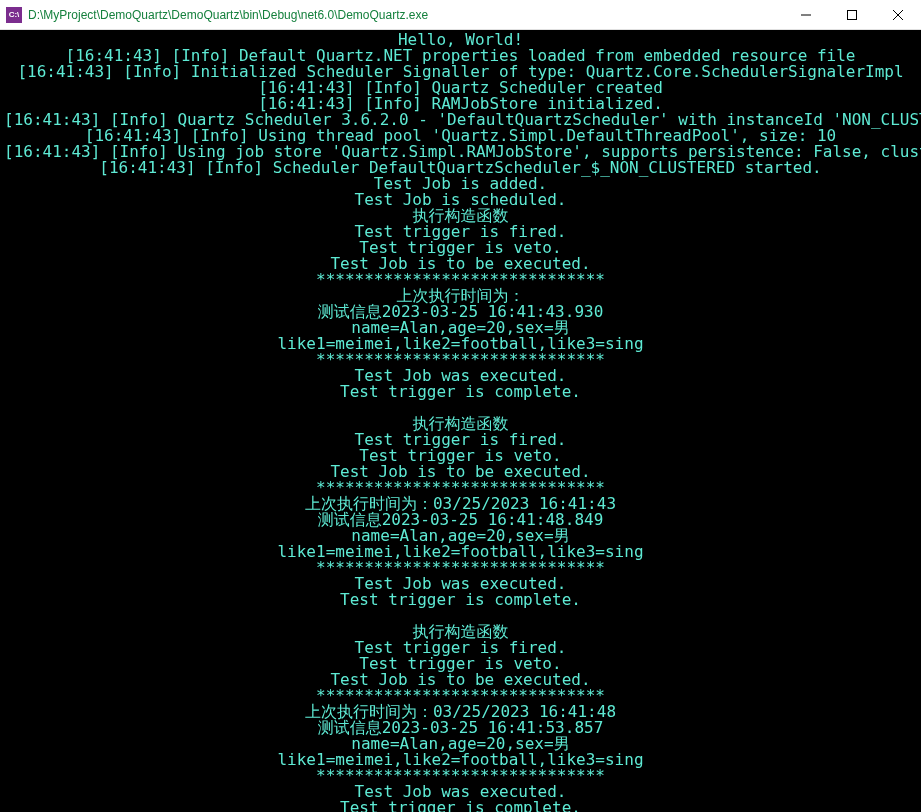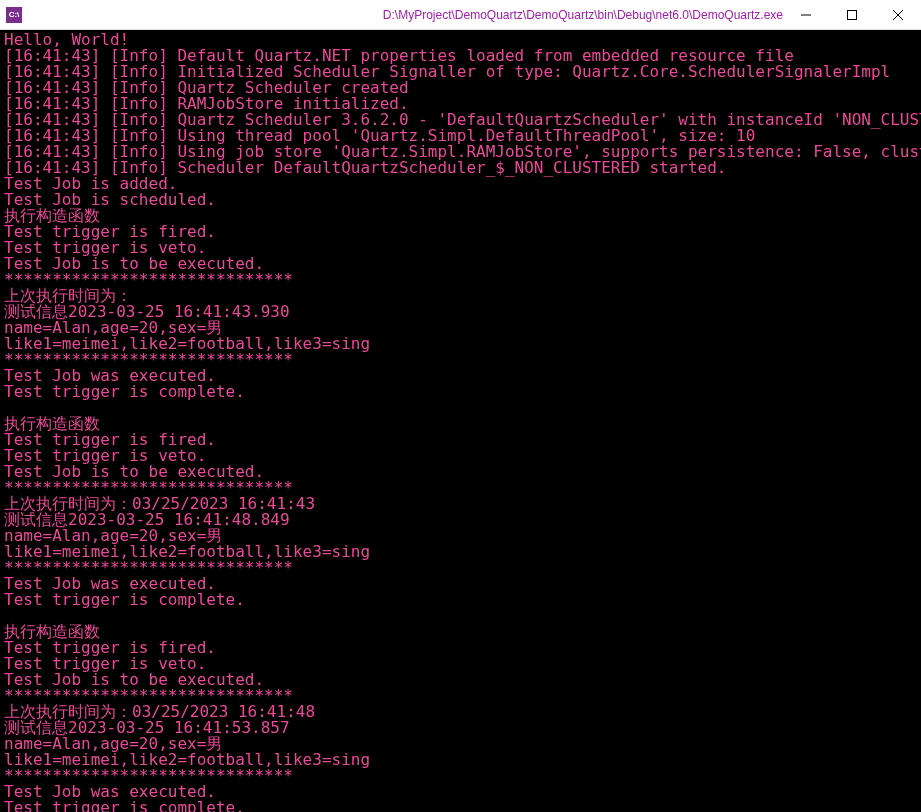--- a/index.html
+++ b/index.html
@@ -30,51 +30,51 @@
       align-items: center;
       justify-content: center;
       color: #ffffff;
       font-size: 8px;
       font-weight: bold;
       margin-right: 6px;
       font-family: Arial, sans-serif;
     }
     .title-text {
       font-size: 12px;
-      color: #a21caf;
+      color: #15803d;
       font-family: "Segoe UI", Arial, sans-serif;
       flex: 1;
-      text-align: right;
     }
     .window-controls {
       display: flex;
       height: 100%;
     }
     .window-control {
       width: 46px;
       height: 100%;
       display: flex;
       align-items: center;
       justify-content: center;
       cursor: pointer;
     }
     .window-control svg {
       width: 10px;
       height: 10px;
     }
     .console-body {
       background: #000000;
-      color: #ec4899;
+      color: #5eead4;
       height: calc(100% - 30px);
       padding: 2px 4px;
       font-size: 16px;
       line-height: 16px;
       letter-spacing: 0px;
       white-space: pre;
       font-family: "SimSun", "NSimSun", "Consolas", monospace;
+      text-align: center;
     }
     .console-line {
       display: block;
     }
   </style>
 </head>
 <body>
 
 <div class="title-bar">
   <div class="app-icon">

